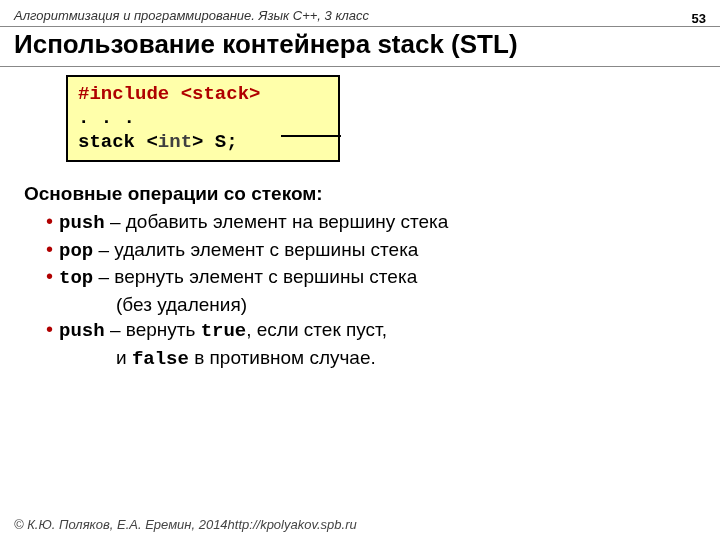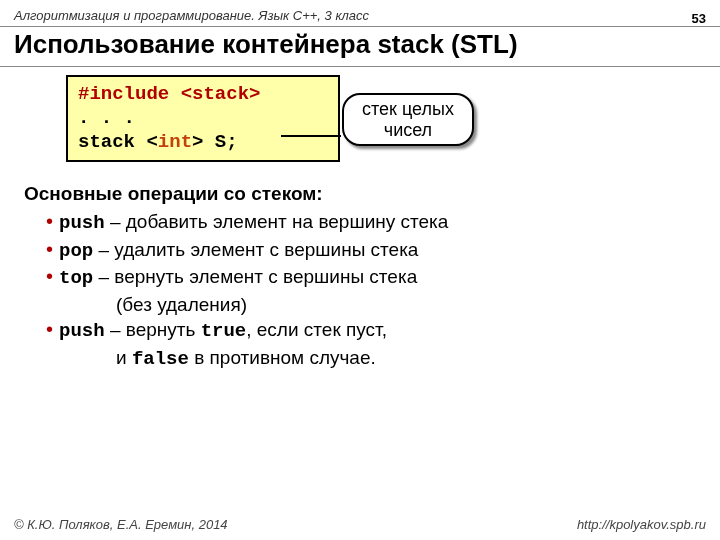--- a/index.html
+++ b/index.html
@@ -48,21 +48,21 @@
     border: 2px solid #000;
     padding: 6px 10px;
     font-family: "Courier New", monospace;
     font-weight: bold;
     font-size: 19px;
     line-height: 1.25;
     position: relative;
     width: 250px;
   }
   .code-box .kw-red { color: #b00000; }
-  .code-box .kw-blue { color: #c2410c; }
+  .code-box .kw-blue { color: #404040; }
   .callout {
     position: absolute;
     top: 18px;
     left: 276px;
     background: #fff;
     border: 2px solid #000;
     border-radius: 18px;
     padding: 4px 18px;
     text-align: center;
     font-size: 18px;
@@ -106,21 +106,21 @@
   }
   .indent {
     padding-left: 92px;
   }
   .footer {
     position: absolute;
     bottom: 8px;
     left: 0;
     right: 0;
     display: flex;
-    justify-content: space-between;
+    justify-content: flex-start;
     padding: 0 14px;
     font-size: 13px;
     font-style: italic;
     color: #444;
   }
 </style>
 </head>
 <body>
 
 <div class="header">
@@ -132,24 +132,20 @@
   <span>Использование контейнера </span><span class="mono">stack</span><span> (STL)</span>
 </div>
 
 <div class="code-area">
   <div class="code-box">
     <div><span class="kw-red">#include </span><span class="kw-red">&lt;stack&gt;</span></div>
     <div>. . .</div>
     <div><span>stack &lt;</span><span class="kw-blue">int</span><span>&gt; S;</span></div>
   </div>
   <div class="connector"></div>
-  <div class="callout">
-    <div>стек целых</div>
-    <div>чисел</div>
-  </div>
 </div>
 
 <div class="content">
   <div class="ops-title">Основные операции со стеком:</div>
 
   <div class="bullet">
     <span class="dot">•</span>
     <span class="cont"><span class="mono">push</span><span> – добавить элемент на вершину стека</span></span>
   </div>
 

